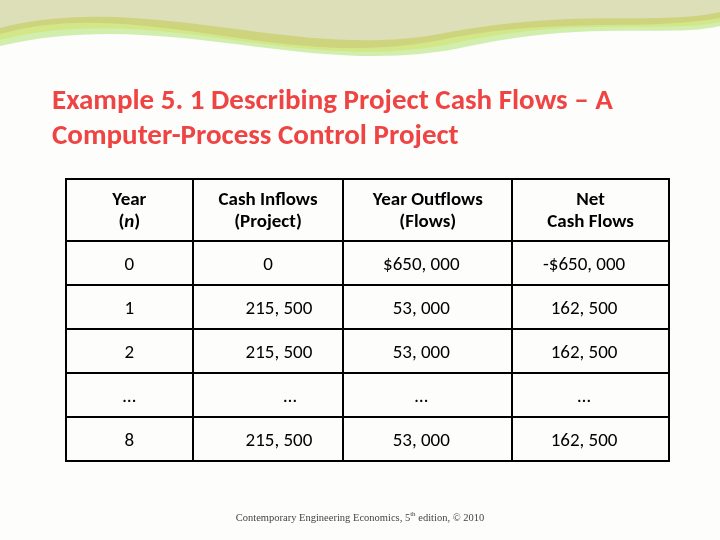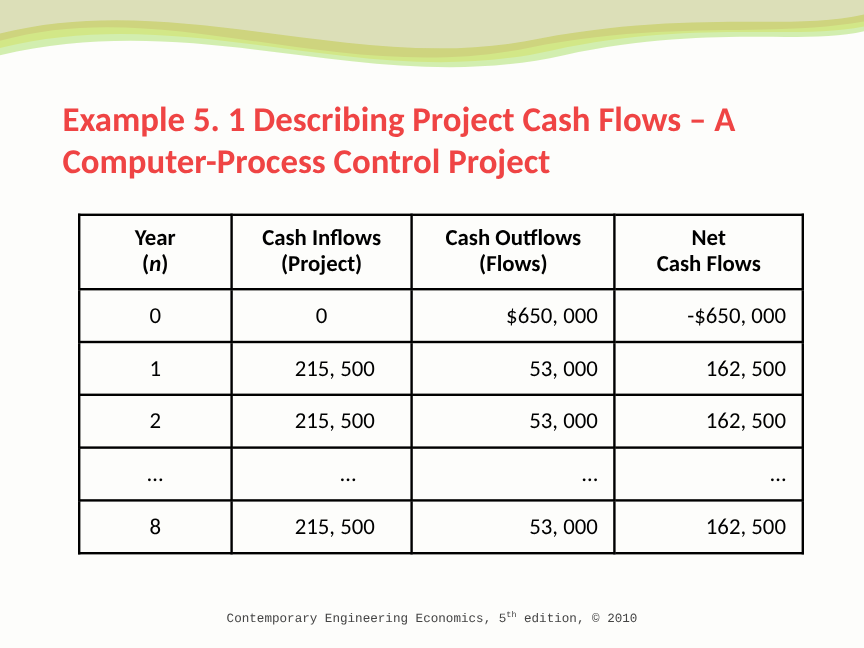--- a/index.html
+++ b/index.html
@@ -55,30 +55,30 @@
   }
   td {
     height: 44px;
     font-weight: 400;
   }
   td {
     padding-right: 18px;
   }
   td.col-year { text-align: center; padding-right: 0; }
   td.col-val { text-align: right; padding-right: 30px; padding-left: 44px; }
-  td.col-val-wide { text-align: right; padding-right: 13px; }
+  td.col-val-wide { padding-right: 13px; }
   .italic-n { font-style: italic; }
   .footer {
     position: absolute;
     bottom: 18px;
     left: 0; right: 0;
     text-align: center;
     font-size: 10.5px;
     color: #444;
-    font-family: Liberation Mono, monospace;
+    font-family: Liberation Serif, serif;
   }
   .sup { font-size: 7px; vertical-align: super; }
 </style>
 </head>
 <body>
 
 <div class="wave-container">
   <svg viewBox="0 0 720 80" preserveAspectRatio="none">
     <path d="M0,34 C140,-5 280,72 440,40 C560,16 640,32 720,18 L720,0 L0,0 Z" fill="#e25fb0" opacity="0.55"></path>
     <path d="M0,40 C160,0 300,78 460,42 C580,16 660,34 720,22 L720,0 L0,0 Z" fill="#fbe36a" opacity="0.55"></path>
@@ -101,21 +101,21 @@
       <tr>
         <th>
           <span>Year</span><br>
           <span>(</span><span class="italic-n">n</span><span>)</span>
         </th>
         <th>
           <span>Cash Inflows</span><br>
           <span>(Project)</span>
         </th>
         <th>
-          <span>Cash Outflows</span><br>
+          <span>Year Outflows</span><br>
           <span>(Flows)</span>
         </th>
         <th>
           <span>Net</span><br>
           <span>Cash Flows</span>
         </th>
       </tr>
     </thead>
     <tbody>
       <tr>

